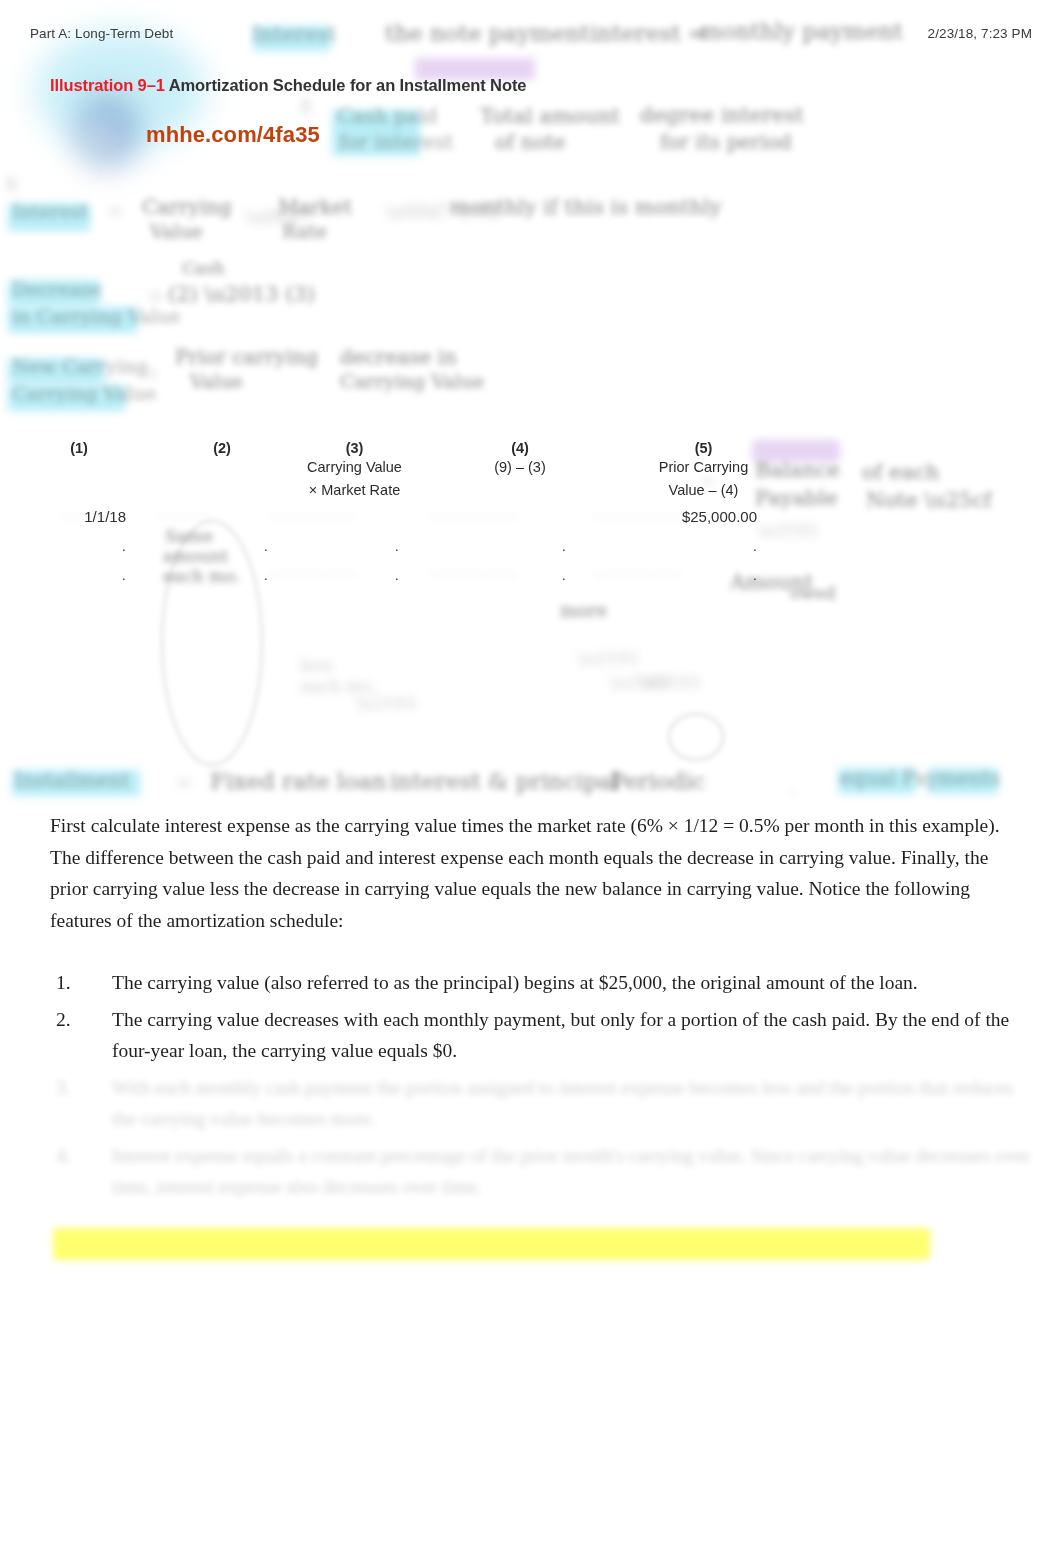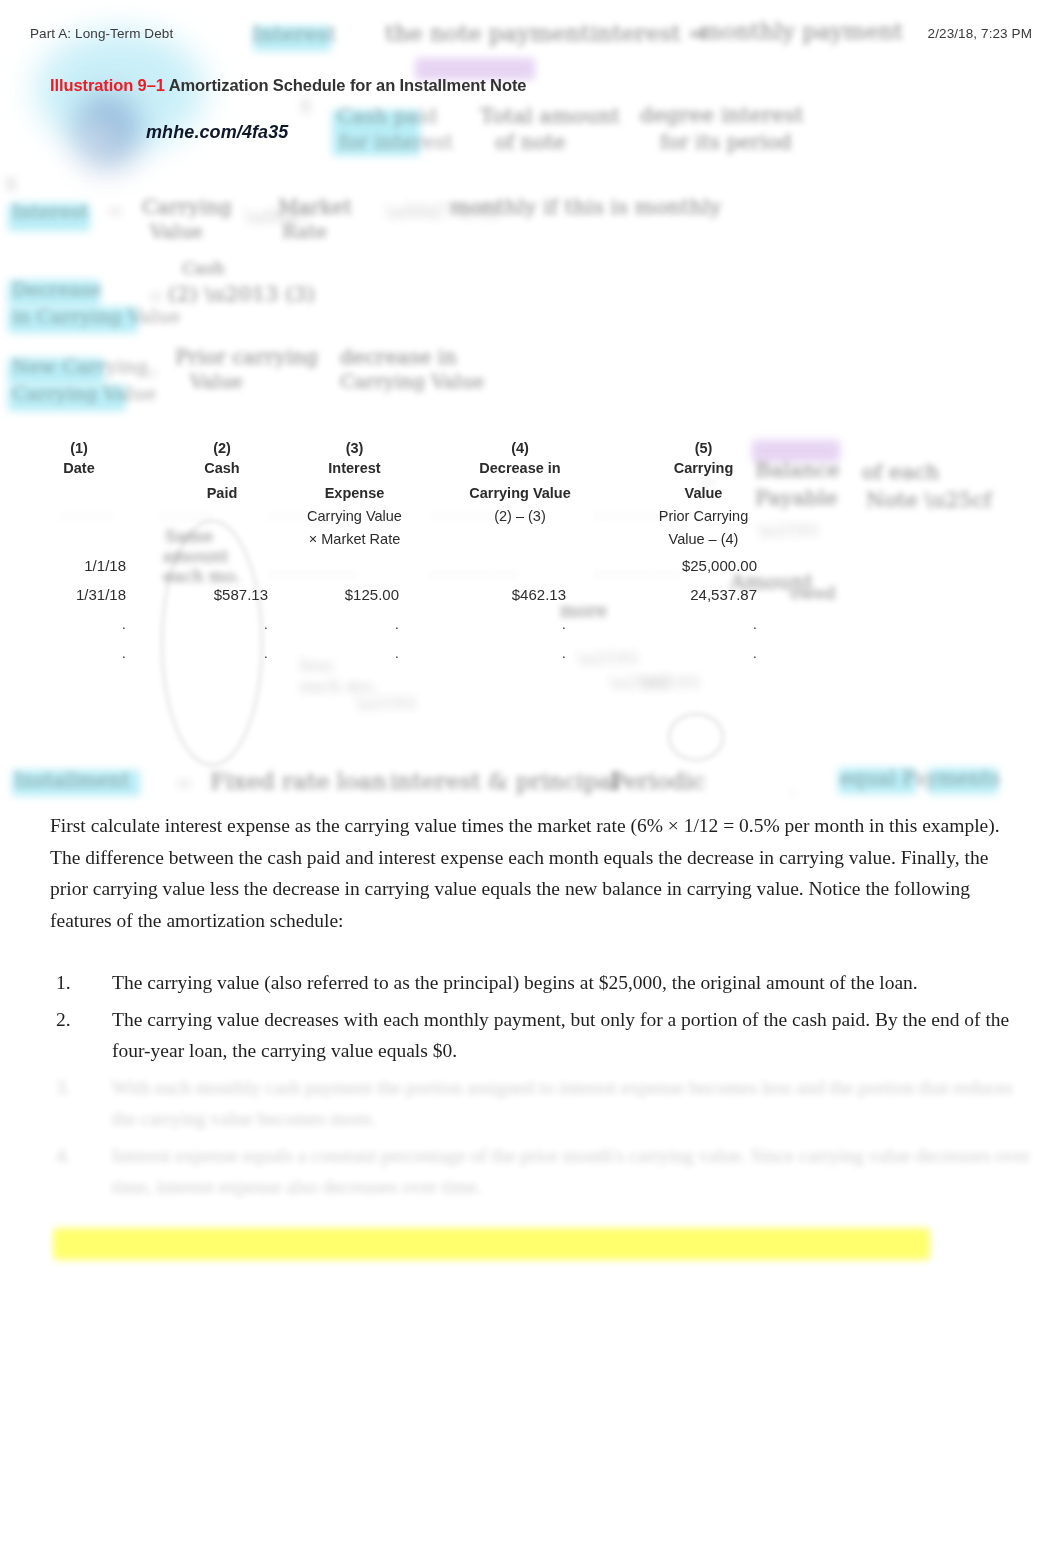--- a/index.html
+++ b/index.html
@@ -57,24 +57,23 @@
     white-space: nowrap;
     z-index: 35;
   }
   .illus-title .num {
     color: #ED1C24;
   }
   .mhhe-link {
     position: absolute;
     left: 146px;
     top: 122px;
-    font-size: 18px;
+    font-size: 22px;
     font-weight: bold;
-    font-style: italic;
-    color: #0f172a;
+    color: #c2410c;
     letter-spacing: .1px;
     white-space: nowrap;
     z-index: 35;
     text-decoration: none;
   }
 
   
   .ink {
     position: absolute;
     color: #555;
@@ -364,54 +363,36 @@
     </colgroup>
     <thead>
       <tr>
         <th class="hd-num">(1)</th>
         <th class="hd-num">(2)</th>
         <th class="hd-num">(3)</th>
         <th class="hd-num">(4)</th>
         <th class="hd-num">(5)</th>
       </tr>
       <tr>
-        <th class="hd-lbl">Date</th>
-        <th class="hd-lbl">Cash
-Paid</th>
-        <th class="hd-lbl">Interest
-Expense</th>
-        <th class="hd-lbl">Decrease in
-Carrying Value</th>
-        <th class="hd-lbl">Carrying
-Value</th>
-      </tr>
-      <tr>
         <th class="hd-sub"></th>
         <th class="hd-sub"></th>
         <th class="hd-sub">Carrying Value
 × Market Rate</th>
-        <th class="hd-sub">(2) – (3)</th>
+        <th class="hd-sub">(9) – (3)</th>
         <th class="hd-sub">Prior Carrying
 Value – (4)</th>
       </tr>
     </thead>
     <tbody id="sched-body">
         <tr>
           <td class="val pad-date">1/1/18</td>
           <td class="val pad-cash"></td>
           <td class="val pad-int"></td>
           <td class="val pad-dec"></td>
           <td class="val pad-car">$25,000.00</td>
-        </tr>
-        <tr>
-          <td class="val pad-date">1/31/18</td>
-          <td class="val pad-cash">$587.13</td>
-          <td class="val pad-int">$125.00</td>
-          <td class="val pad-dec">$462.13</td>
-          <td class="val pad-car">24,537.87</td>
         </tr>
         <tr class="dotrow">
           <td class="val pad-date">.</td>
           <td class="val pad-cash">.</td>
           <td class="val pad-int">.</td>
           <td class="val pad-dec">.</td>
           <td class="val pad-car">.</td>
         </tr>
         <tr class="dotrow">
           <td class="val pad-date">.</td>

